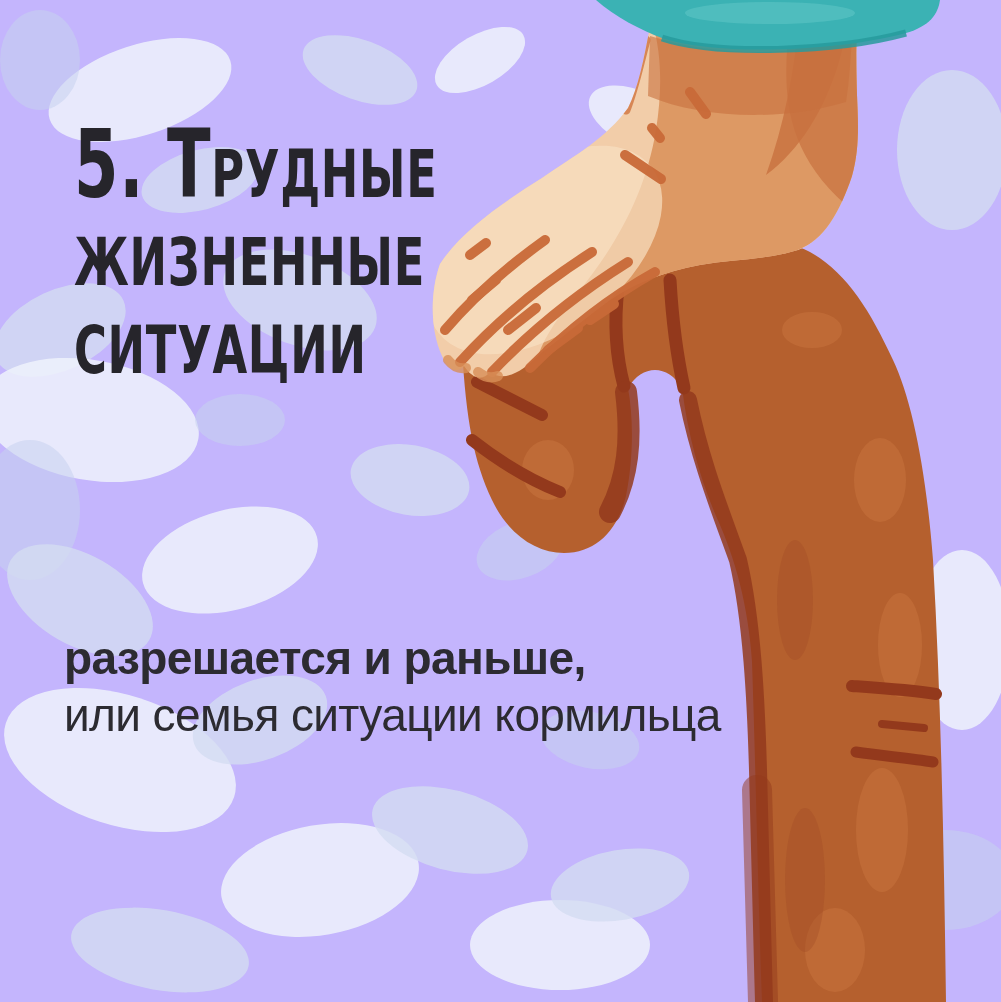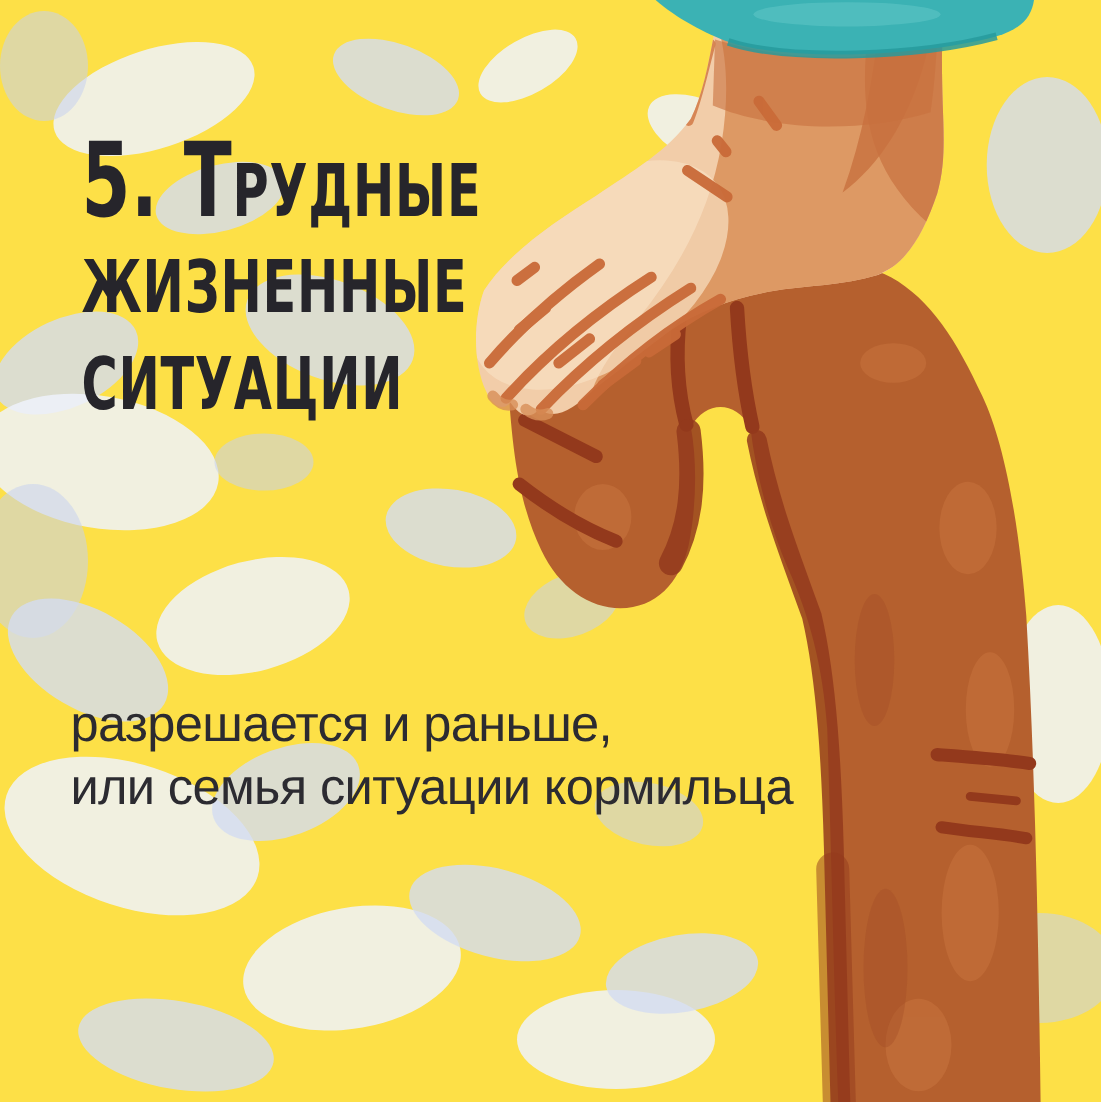--- a/index.html
+++ b/index.html
@@ -1,20 +1,20 @@
 <!DOCTYPE html>
 <html><head>
 <meta charset="utf-8">
 <style>
   html,body{margin:0;padding:0;background:#aab4cc;}
   .card{
     position:relative;
     width:1001px;height:1002px;
     overflow:hidden;
-    background:#fde047;
+    background:#c4b5fd;
     font-family:"Liberation Sans",sans-serif;
   }
   .art{position:absolute;inset:0;display:block;}
   .bl{fill:#eef2fb;opacity:.85;}
   .bd{fill:#d3dcf1;opacity:.8;}
   .bk{fill:#c7d2ee;opacity:.55;}
   .heading{
     position:absolute;left:74px;top:58px;
     font-family:"DejaVu Sans",sans-serif;
     font-weight:700;
@@ -28,21 +28,21 @@
   }
   .heading span{display:block;}
   .bodytext{
     position:absolute;left:64px;top:584px;
     font-size:46px;line-height:57px;
     letter-spacing:-.6px;
     color:#2c2b31;
     white-space:nowrap;
   }
   .bodytext span{display:block;}
-  .bodytext .b{font-weight:400;}
+  .bodytext .b{font-weight:700;}
 </style>
 </head>
 <body>
 
 <div class="card">
 
   <svg class="art" viewBox="0 0 1001 1002" aria-hidden="true">
     <defs>
       <linearGradient id="caneGrad" x1="0" y1="0" x2="1" y2="0">
         <stop offset="0" stop-color="#a6562a"></stop>

